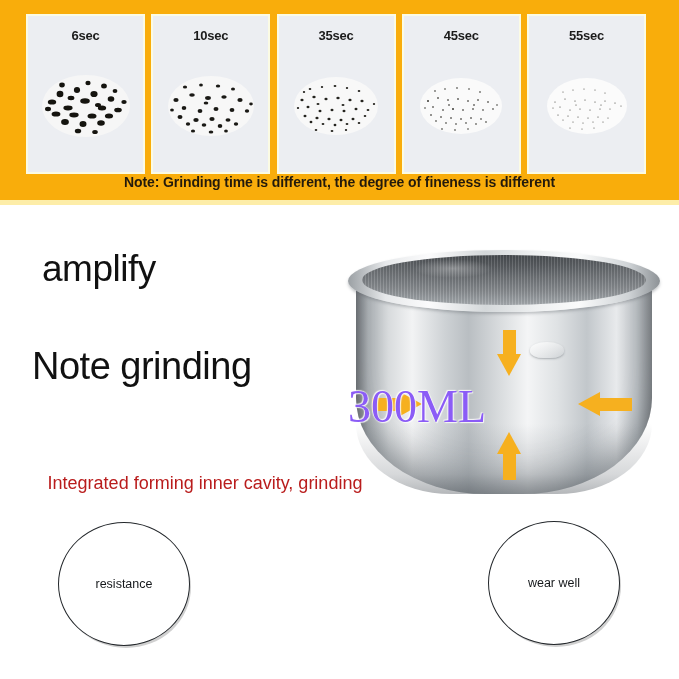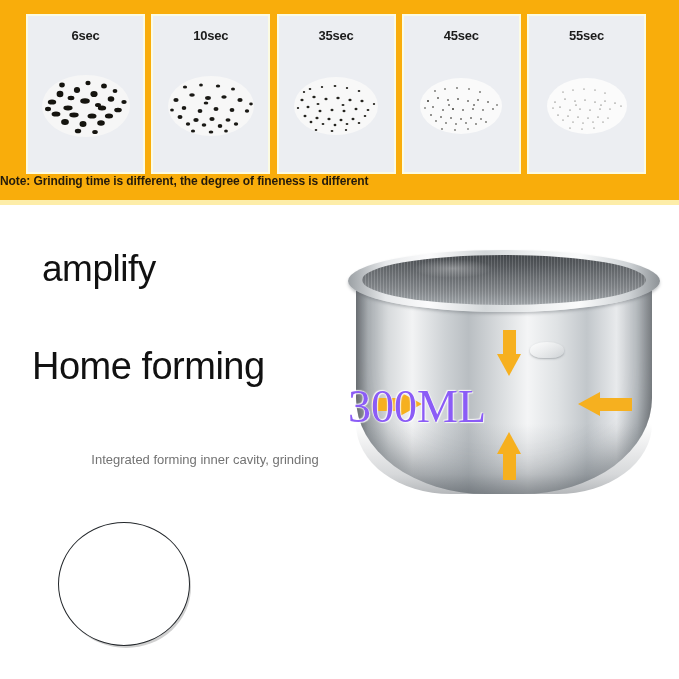--- a/index.html
+++ b/index.html
@@ -77,21 +77,22 @@
     transform: translate(-50%, -50%);
     width: 96px;
     height: 78px;
     border-radius: 50%;
   }
   .note {
     position: absolute;
     left: 0;
     right: 0;
     top: 174px;
-    font-size: 12px;
+    text-align: center;
+    font-size: 14px;
     font-weight: bold;
     color: #231a0c;
     letter-spacing: -0.1px;
   }
 
   
   .headline-amplify {
     position: absolute;
     left: 42px;
     top: 250px;
@@ -107,25 +108,25 @@
     top: 347px;
     font-size: 38px;
     font-weight: 400;
     color: #111111;
     letter-spacing: -0.5px;
     line-height: 1;
   }
   .desc {
     position: absolute;
     left: 0px;
-    top: 449px;
+    top: 468px;
     width: 410px;
     text-align: center;
-    font-size: 13px;
-    color: #737373;
+    font-size: 18px;
+    color: #b91c1c;
     line-height: 1.75;
   }
   .desc-line {
     display: block;
     white-space: nowrap;
   }
 
   
   .bowl-wrap {
     position: absolute;
@@ -543,21 +544,21 @@
         </div>
       </div>
 
     </div>
 
     <div class="note">Note: Grinding time is different, the degree of fineness is different</div>
   </div>
   <div class="banner-underline"></div>
 
   <div class="headline-amplify">amplify</div>
-  <div class="headline-sub">Home forming</div>
+  <div class="headline-sub">Note grinding</div>
 
   <div class="desc">
     <span class="desc-line">Integrated forming inner cavity, grinding</span>
   </div>
 
   <div class="bowl-wrap">
     <div class="bowl-body">
       <div class="bowl-body-shade"></div>
     </div>
     <div class="bowl-rim"></div>
@@ -582,18 +583,24 @@
     <div class="arrow arrow-up">
       <div class="arrow-shaft"></div>
         <div class="arrow-head"></div>
     </div>
 
     <div class="capacity-label">300ML</div>
   </div>
 
   <div class="feature-circle fc-1">
     <div class="feature-text">
+      <span>resistance</span>
     </div>
   </div>
 
 
+  <div class="feature-circle fc-3">
+    <div class="feature-text">
+      <span>wear well</span>
+    </div>
+  </div>
 
 </div>
 
 </body></html>

